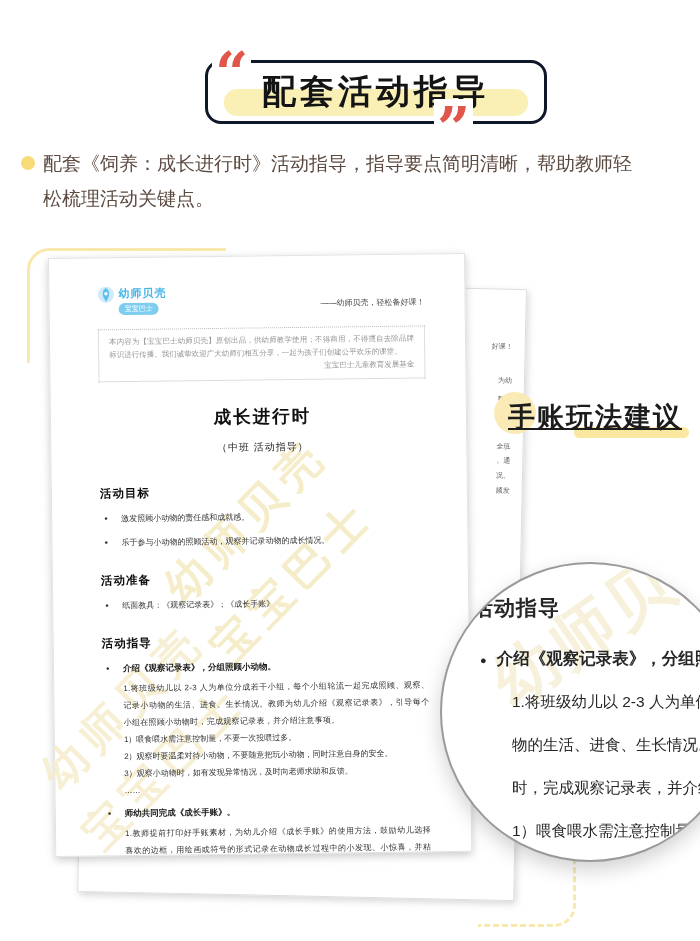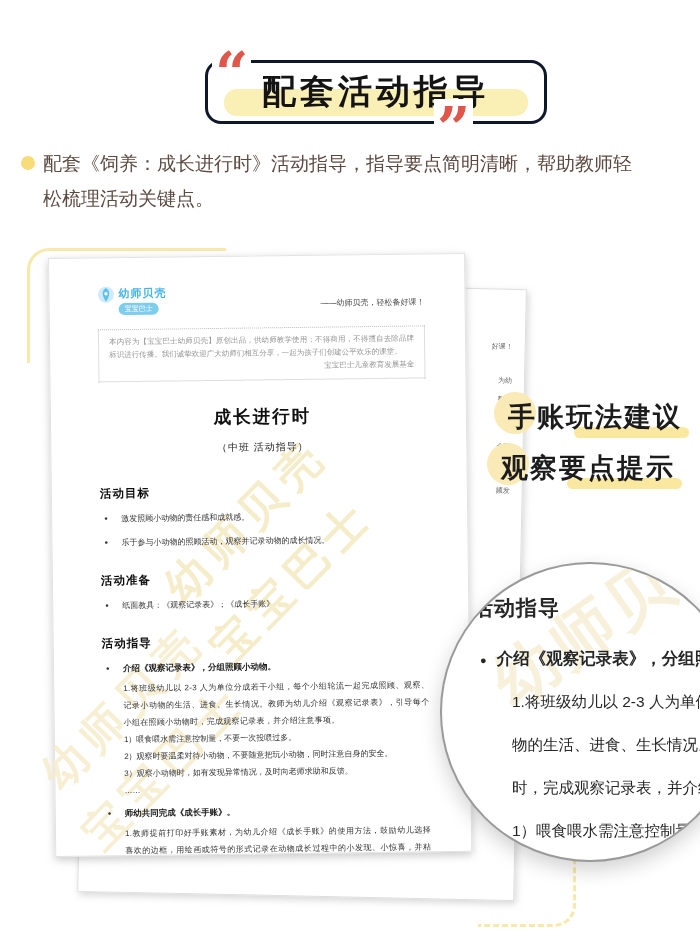--- a/index.html
+++ b/index.html
@@ -75,21 +75,21 @@
         letter-spacing:.3px;position:relative;z-index:1;}
   .note{margin:0 0 0 21px;font-size:8px;color:#333;line-height:17px;position:relative;z-index:1;}
 
   
   .side-label{position:absolute;font-size:27px;font-weight:bold;color:#1c1c1c;
               letter-spacing:2px;z-index:4;white-space:nowrap;}
   .side-label .circle{position:absolute;left:-14px;top:-7px;width:42px;height:42px;
                       border-radius:50%;background:#faeab5;z-index:-1;}
   .side-label .swash{position:absolute;left:38%;bottom:-3px;width:66%;height:11px;
                      background:#fbe8a0;border-radius:6px;z-index:-1;}
-  .lbl-1{left:508px;top:399px;}
+  .lbl-1{left:508px;top:399px;text-decoration:underline;}
   .lbl-2{left:501px;top:450px;}
 
   
   .magnifier{position:absolute;left:440px;top:562px;width:296px;height:296px;border-radius:50%;
              background:#fff;border:2px solid #9a9a9a;box-shadow:0 8px 20px rgba(0,0,0,.18);
              overflow:hidden;z-index:5;}
   .mag-wm{position:absolute;right:-10px;top:6px;transform:rotate(-35deg);font-size:64px;
           font-weight:bold;color:#f7f1dc;letter-spacing:4px;z-index:0;}
   .mag-content{position:absolute;left:30px;top:30px;width:330px;z-index:1;color:#262626;}
   .mag-h{font-size:21px;font-weight:bold;letter-spacing:1px;}
@@ -188,25 +188,20 @@
       </div>
       <div class="para">1.教师提前打印好手账素材，为幼儿介绍《成长手账》的使用方法，鼓励幼儿选择喜欢的边框，用绘画或符号的形式记录在动物成长过程中的小发现、小惊喜，并粘贴在手账里，还可</div>
     </div>
   </div>
 
   <div class="side-label lbl-1">
     <span class="circle"></span>
     <span class="swash"></span>
     <span>手账玩法建议</span>
   </div>
-  <div class="side-label lbl-2">
-    <span class="circle"></span>
-    <span class="swash"></span>
-    <span>观察要点提示</span>
-  </div>
 
   <div class="magnifier">
     <div class="mag-wm">幼师贝壳</div>
     <div class="mag-content">
       <div class="mag-h">活动指导</div>
       <div class="mag-lead">
         <span class="mk">●</span>
         <span>介绍《观察记录表》，分组照顾小动物。</span>
       </div>
       <div class="mag-line">1.将班级幼儿以 2-3 人为单位分成若干</div>

